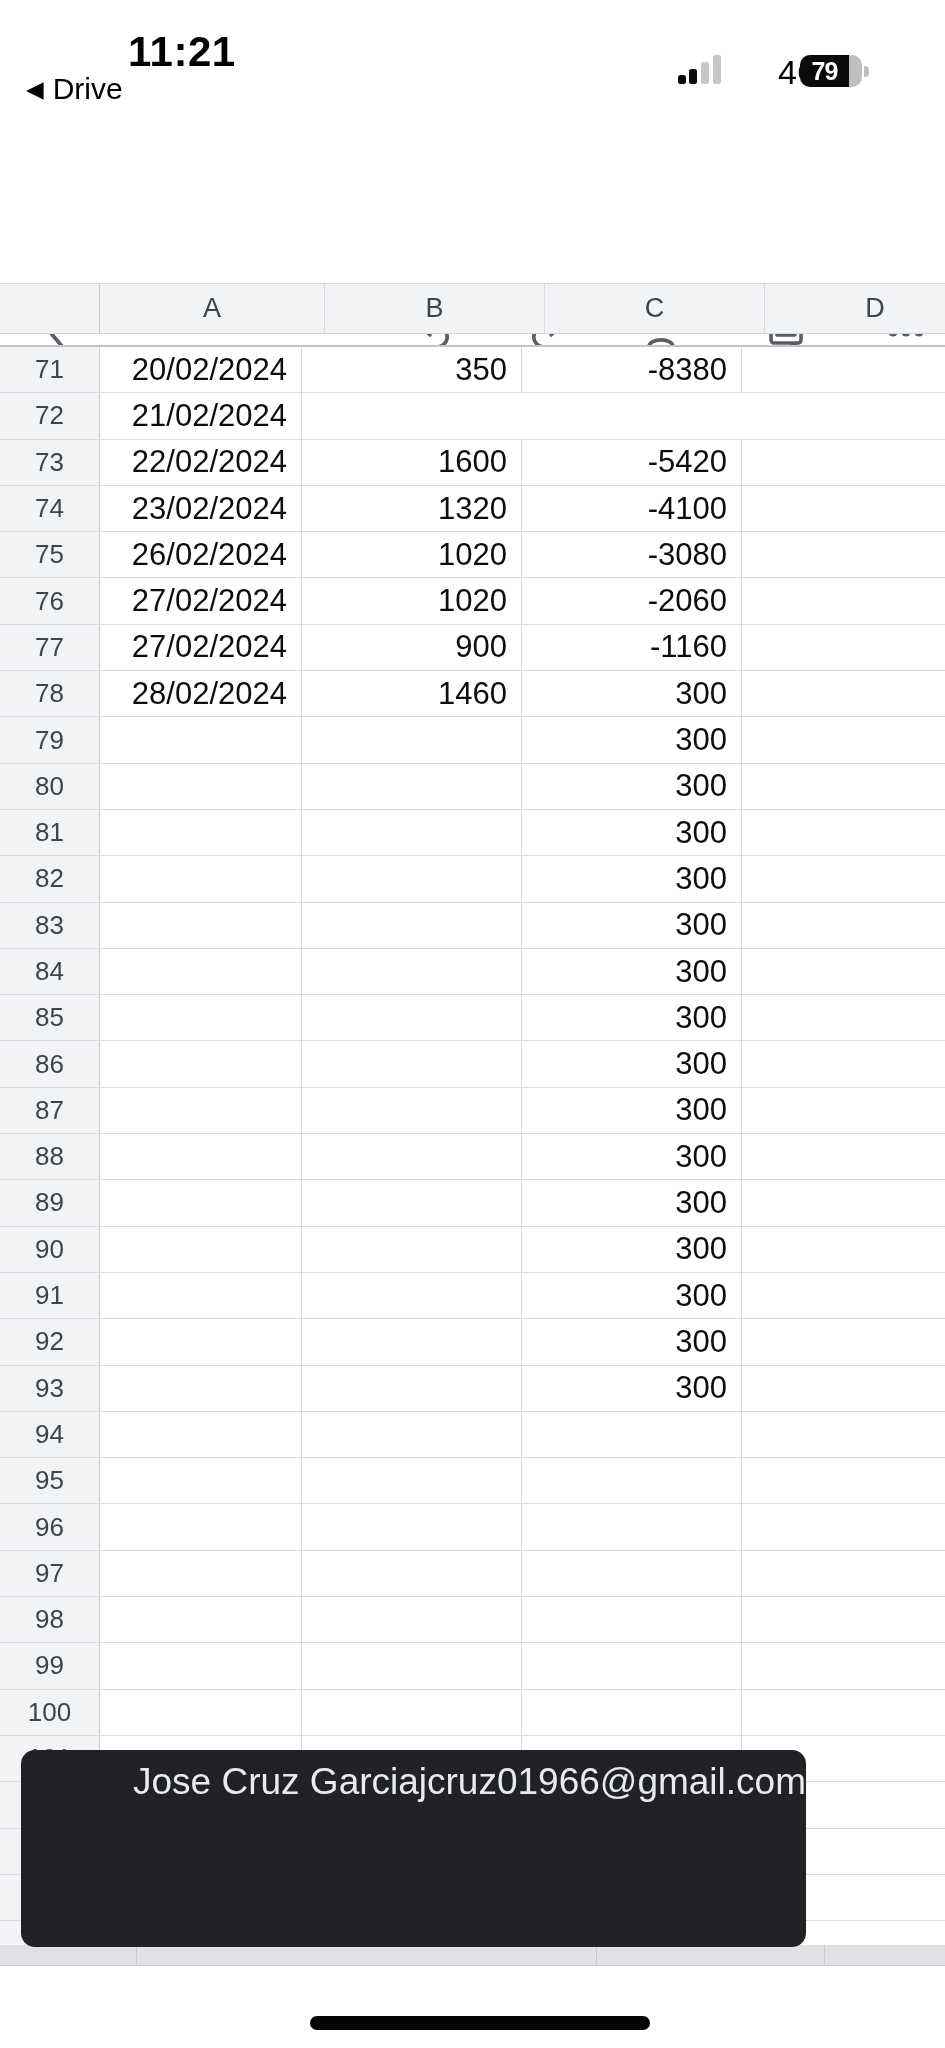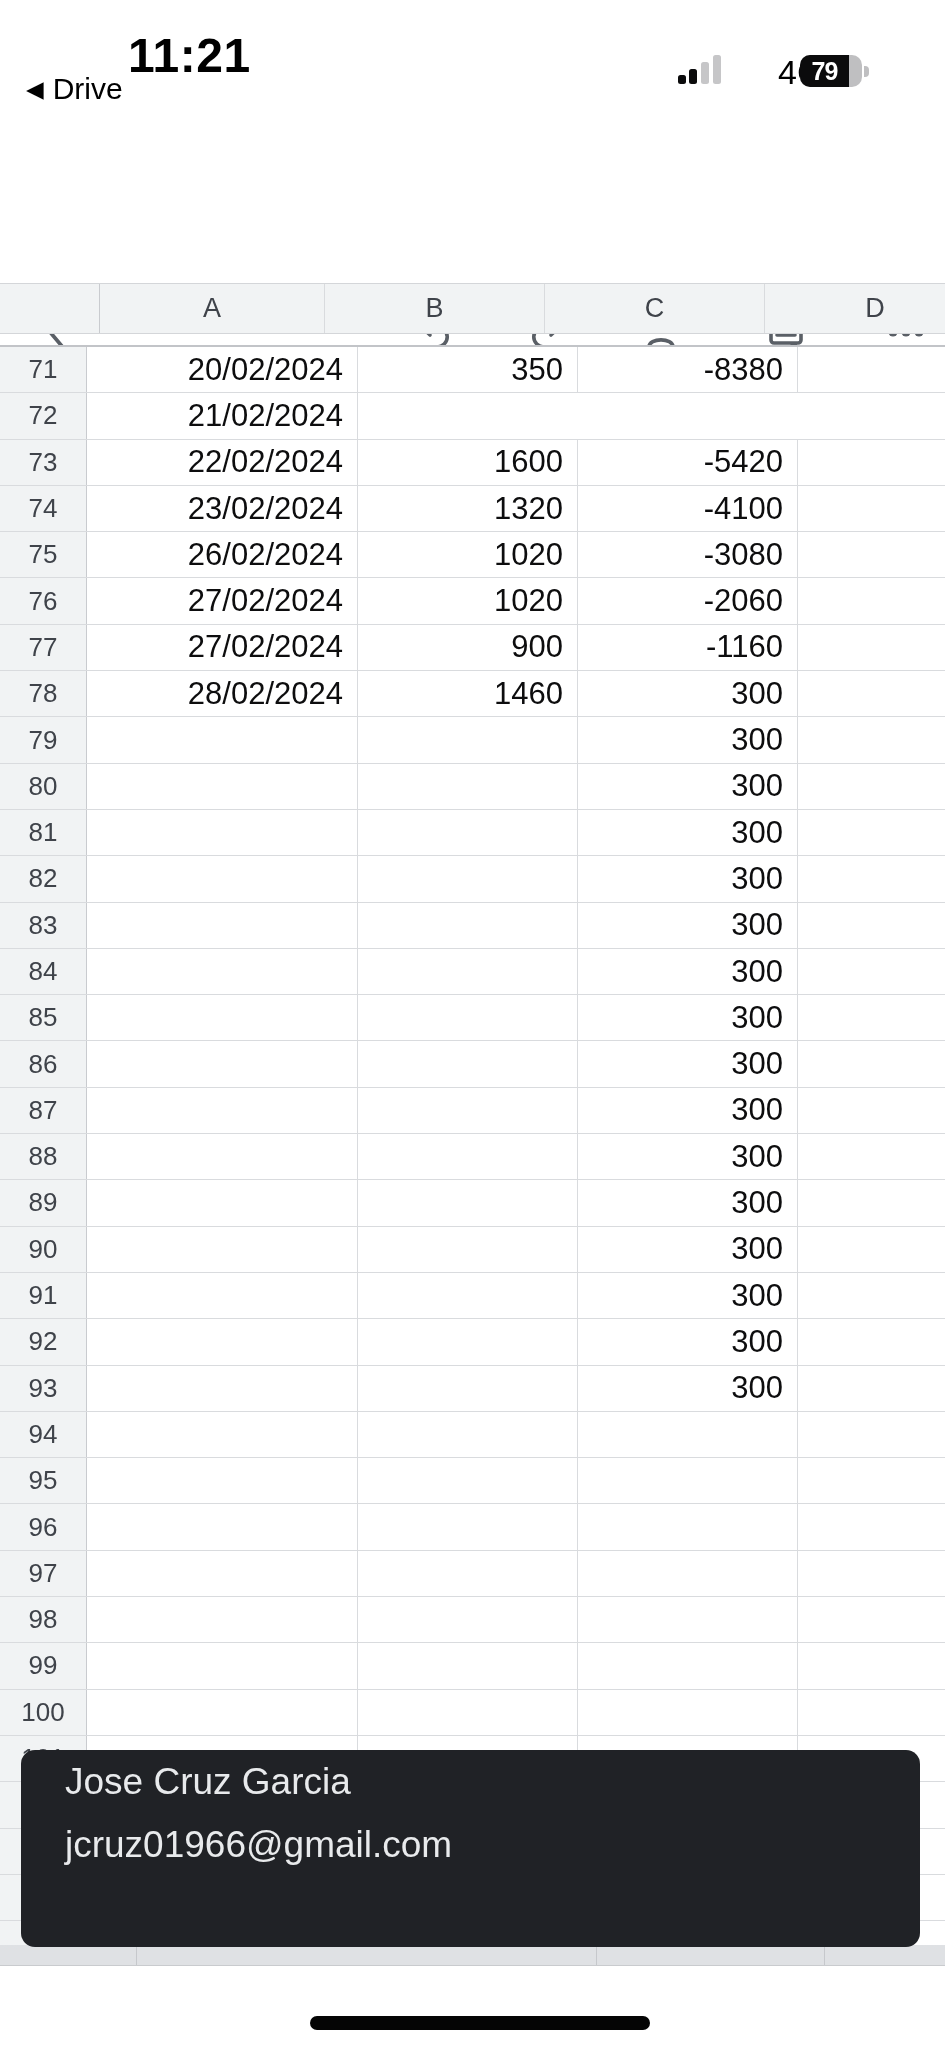--- a/index.html
+++ b/index.html
@@ -1,21 +1,21 @@
 <!DOCTYPE html>
 <html><head>
 <meta charset="utf-8">
 <style>
   html,body{margin:0;padding:0;}
   body{width:945px;height:2048px;position:relative;overflow:hidden;background:#fff;
        font-family:"Liberation Sans", sans-serif;-webkit-font-smoothing:antialiased;}
   .abs{position:absolute;}
 
   
-  .time{left:128px;top:28px;font-size:48px;font-weight:700;color:#000;letter-spacing:.5px;}
+  .time{left:128px;top:28px;font-size:42px;font-weight:700;color:#000;letter-spacing:.5px;}
   .back-app{left:26px;top:72px;font-size:30px;color:#000;display:flex;align-items:center;gap:9px;}
   .back-app .tri{font-size:23px;line-height:30px;}
   .sigbars{left:678px;top:55px;width:50px;height:29px;}
   .sigbars i{position:absolute;bottom:0;width:8px;border-radius:2.5px;display:block;}
   .s1{left:0;height:9px;background:#0b0b0c;}
   .s2{left:11px;height:15px;background:#0b0b0c;}
   .s3{left:23px;height:22px;background:#c6c6c8;}
   .s4{left:35px;height:29px;background:#c6c6c8;}
   .net{left:778px;top:53px;font-size:34px;font-weight:500;color:#000;}
   .batt{left:800px;top:55px;width:62px;height:32px;border-radius:10px;background:#bfbfc1;overflow:hidden;}
@@ -38,32 +38,32 @@
   .colhead .gut{width:100px;border-right:1px solid #c9cbcf;box-sizing:border-box;}
   .ch{display:flex;align-items:center;justify-content:center;
       font-size:27px;color:#3f434a;border-right:1px solid #d9dbde;box-sizing:border-box;}
   .freeze-line{left:0;top:345px;width:945px;height:2px;background:#c2c4c8;}
 
   
   .grid{left:0;top:347px;width:945px;height:1618px;overflow:hidden;}
   .row{display:flex;height:46.3px;box-sizing:border-box;border-bottom:1px solid #d9dbde;background:#fff;}
   .cell{box-sizing:border-box;display:flex;align-items:center;justify-content:flex-end;
         padding-right:14px;font-size:31px;color:#0d0d0e;border-right:1px solid #d9dbde;overflow:hidden;}
-  .gutcell{width:87px;background:#f1f3f4;border-right:1px solid #c9cbcf;box-sizing:border-box;
+  .gutcell{width:100px;background:#f1f3f4;border-right:1px solid #c9cbcf;box-sizing:border-box;
            display:flex;align-items:center;justify-content:center;
            font-size:26px;color:#3f434a;padding:0;}
-  .c0{width:271px;} .c1{width:220px;} .c2{width:220px;}
+  .c0{width:194px;margin-left:8px;} .c1{width:220px;} .c2{width:220px;}
   .c3{flex:1;border-right:none;}
   .w0{width:225px;} .w1{width:220px;} .w2{width:220px;} .w3{flex:1;border-right:none;padding-left:40px;}
 
   
   .band{left:0;top:1945px;width:945px;height:20px;background:#dfe1e4;border-bottom:1px solid #c9cbce;z-index:5;}
   .band i{position:absolute;top:0;bottom:0;width:1px;background:#c6c8cc;display:block;}
-  .toast{left:21px;top:1750px;width:899px;height:197px;background:#202226;border-radius:14px;z-index:10;
-         display:flex;flex-direction:column;justify-content:flex-start;padding-left:44px;box-sizing:border-box;}
+  .toast{left:21px;top:1750px;width:785px;height:197px;background:#202226;border-radius:14px;z-index:10;
+         display:flex;justify-content:flex-end;padding-left:44px;box-sizing:border-box;}
   .toast div{color:#e8eaec;font-size:37px;line-height:63px;}
   .home{left:310px;top:2016px;width:340px;height:14px;border-radius:7px;background:#050505;z-index:20;}
 </style>
 </head>
 <body>
 
 <div class="abs time">11:21</div>
 <div class="abs back-app">
   <span class="tri">◀</span>
   <span>Drive</span>

